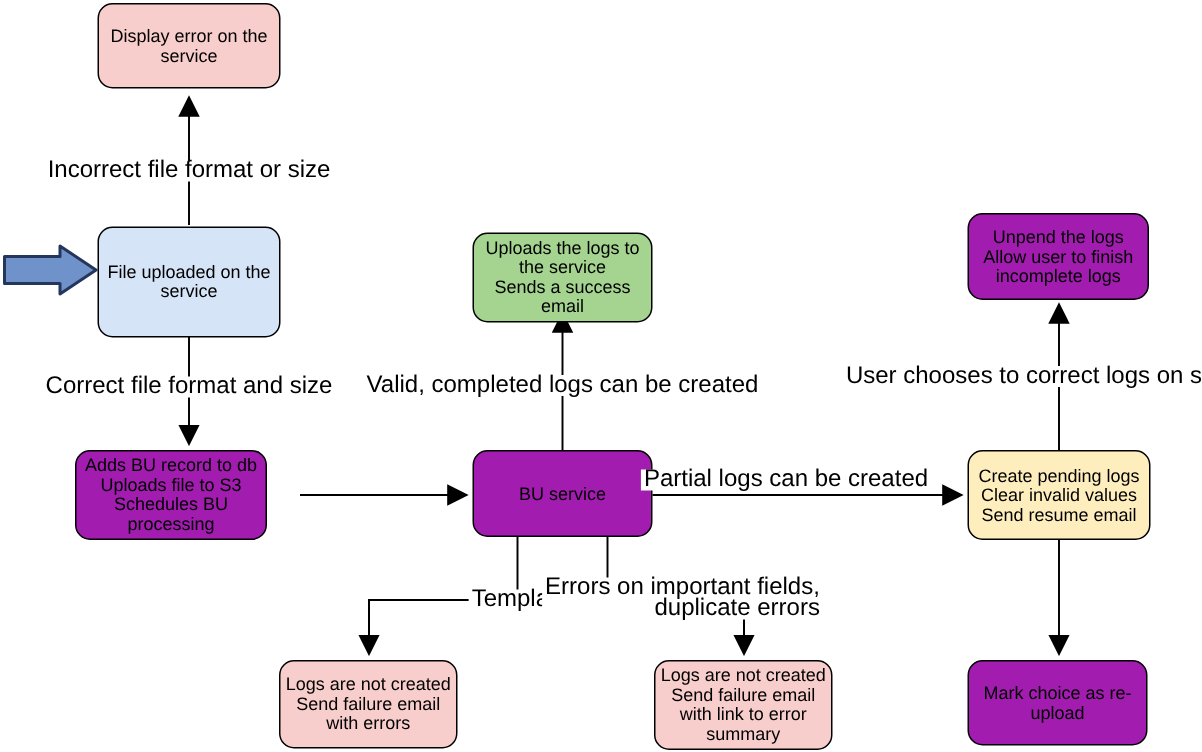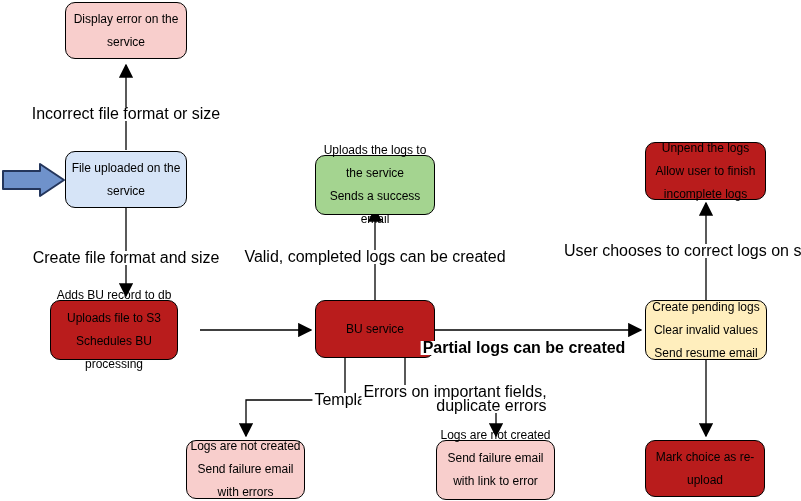--- a/index.html
+++ b/index.html
@@ -12,56 +12,56 @@
     overflow:hidden;
   }
   .edges{position:absolute;left:0;top:0;z-index:1;}
   .node{
     position:absolute;
     box-sizing:border-box;
     border:1px solid #000;
     border-radius:10px;
     display:flex;align-items:center;justify-content:center;
     text-align:center;
-    font-size:12px;line-height:23px;
+    font-size:12px;line-height:13px;
     white-space:pre-line;
     padding:2px;
     z-index:2;
   }
   .fill-pink{background:#f8cecc;}
   .fill-blue{background:#d6e4f7;}
   .fill-green{background:#a4d490;margin-top:10px;}
   .fill-yellow{background:#ffeebd;}
-  .fill-white{background:#b91c1c;}
+  .fill-white{background:#a21caf;}
   .edge-label{
     position:absolute;
     transform:translate(-50%,-50%);
     background:#ffffff;
     font-size:16px;line-height:14px;
     white-space:pre;
     text-align:center;
     padding:0 2px;
     z-index:3;
   }
   
   #n-display-error{left:65px;top:2px;width:122px;height:57px;}
-  #n-file-uploaded{left:65px;top:151px;width:122px;height:57px;}
+  #n-file-uploaded{left:65px;top:151px;width:122px;height:74px;}
   #n-adds-bu{left:50px;top:300px;width:128px;height:60px;text-align:center;}
   #n-bu-service{left:315px;top:300px;width:120px;height:58px;}
   #n-uploads-logs{left:315px;top:145px;width:120px;height:60px;}
   #n-unpend{left:645px;top:142px;width:121px;height:58px;}
   #n-create-pending{left:645px;top:300px;width:122px;height:60px;}
   #n-mark-reupload{left:645px;top:440px;width:120px;height:57px;}
   #n-fail-template{left:186px;top:440px;width:119px;height:59px;}
   #n-fail-fields{left:436px;top:440px;width:119px;height:60px;}
   
   #l-incorrect{left:126px;top:114px;}
   #l-correct{left:126px;top:258px;}
   #l-valid{left:375px;top:257px;}
-  #l-partial{left:524px;top:348px;font-weight:bold;}
+  #l-partial{left:524px;top:320px;}
   #l-template{left:330px;top:400px;margin-left:40px;}
   #l-important{left:455px;top:399px;text-align:right;}
   #l-user-corrects{left:704px;top:251px;}
   #l-user-reuploads{left:704px;top:395px;}
 </style>
 </head>
 <body>
 
 <div class="canvas">
 
@@ -117,21 +117,21 @@
 Send failure email
 with errors</div>
 
   <div class="node fill-pink" id="n-fail-fields">Logs are not created
 Send failure email
 with link to error
 summary</div>
 
   <div class="edge-label" id="l-incorrect">Incorrect file format or size</div>
 
-  <div class="edge-label" id="l-correct">Create file format and size</div>
+  <div class="edge-label" id="l-correct">Correct file format and size</div>
 
   <div class="edge-label" id="l-valid">Valid, completed logs can be created</div>
 
   <div class="edge-label" id="l-partial">Partial logs can be created</div>
 
   <div class="edge-label" id="l-template">Template errors</div>
 
   <div class="edge-label" id="l-important">Errors on important fields,
 duplicate errors</div>
 

